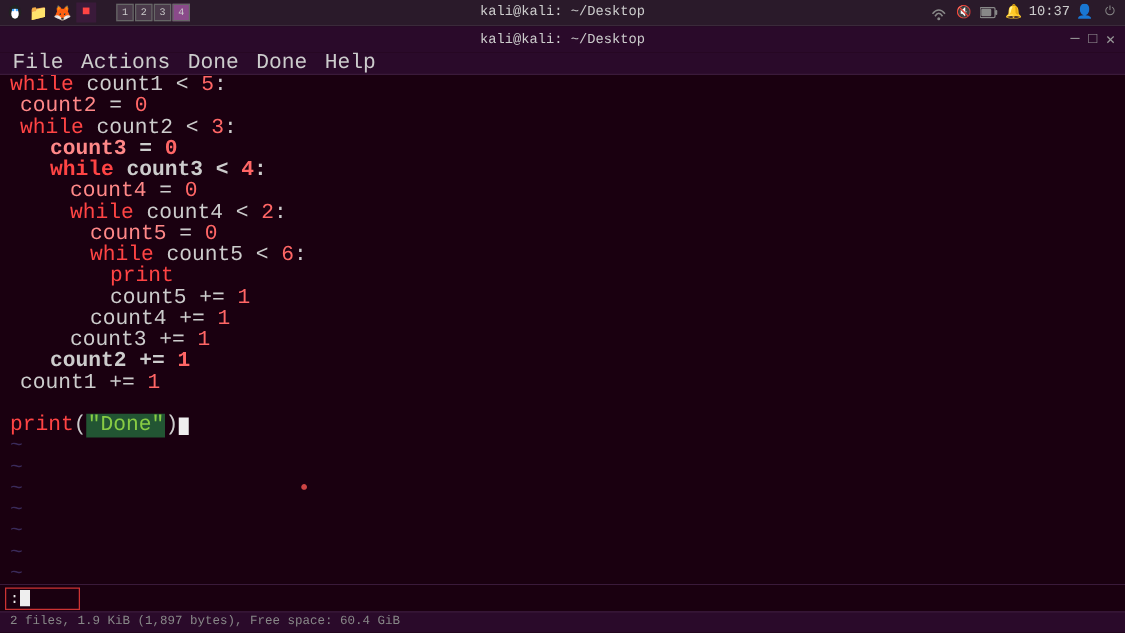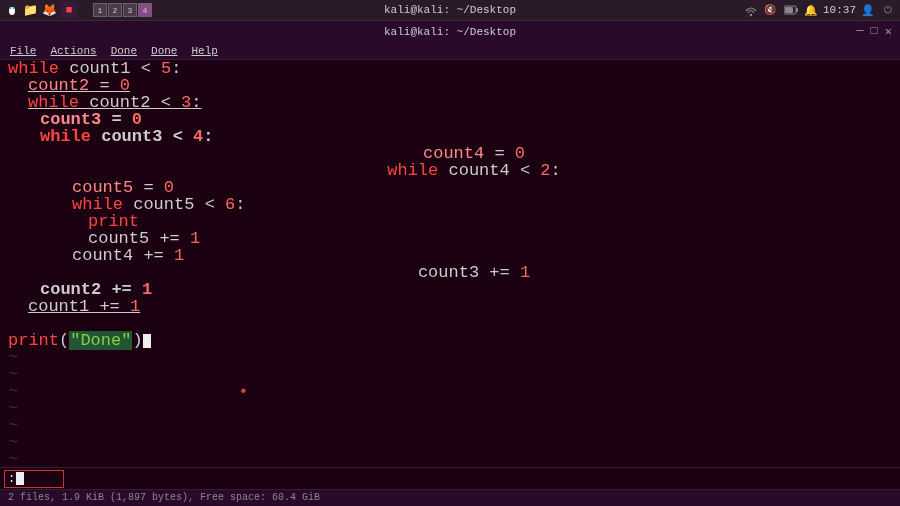--- a/index.html
+++ b/index.html
@@ -76,28 +76,27 @@
       width: 100%;
       height: 18px;
       background: #2a0a2a;
       display: flex;
       align-items: center;
       padding: 0 4px;
       gap: 2px;
       border-bottom: 1px solid #3a1a3a;
     }
     .menu-item {
-      font-size: 11px;
+      font-size: 17px;
       color: #ccc;
       padding: 0 6px;
       cursor: pointer;
       height: 18px;
       display: flex;
       align-items: center;
-      text-decoration: underline;
     }
 
     
     .editor {
       width: 100%;
       height: calc(506px - 22px - 18px - 18px - 22px);
       background: #1a0010;
       display: flex;
       overflow: hidden;
     }
@@ -112,23 +111,23 @@
       height: 17px;
       white-space: pre;
       display: flex;
       align-items: center;
     }
 
     
     .kw { color: #ff4444; } 
     .num { color: #ff6666; }
     .var { color: #ff8888; }
-    .indent1 { margin-left: 20px; text-decoration: underline; }
+    .indent1 { margin-left: 8px; }
     .indent2 { margin-left: 32px; font-weight: bold; }
-    .indent3 { margin-left: 48px; justify-content: center; }
+    .indent3 { margin-left: 48px; }
     .indent4 { margin-left: 64px; }
     .indent5 { margin-left: 80px; }
 
     .cursor-block {
       display: inline-block;
       width: 8px;
       height: 14px;
       background: #eee;
       vertical-align: middle;
     }

